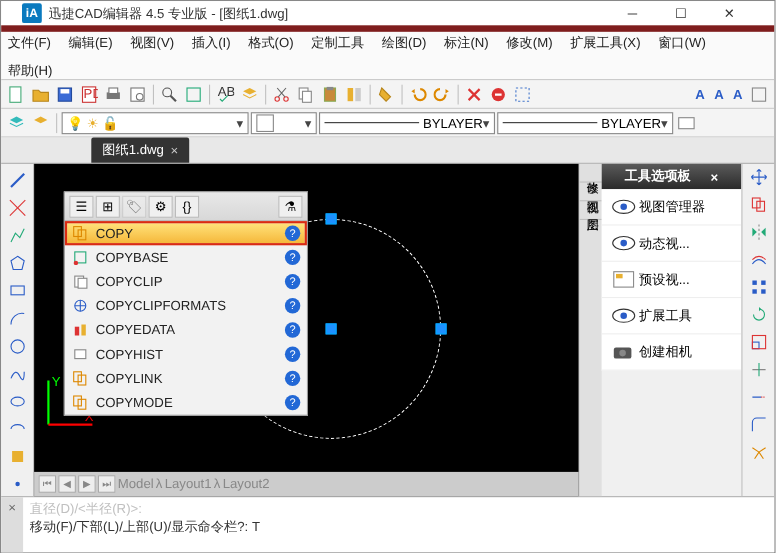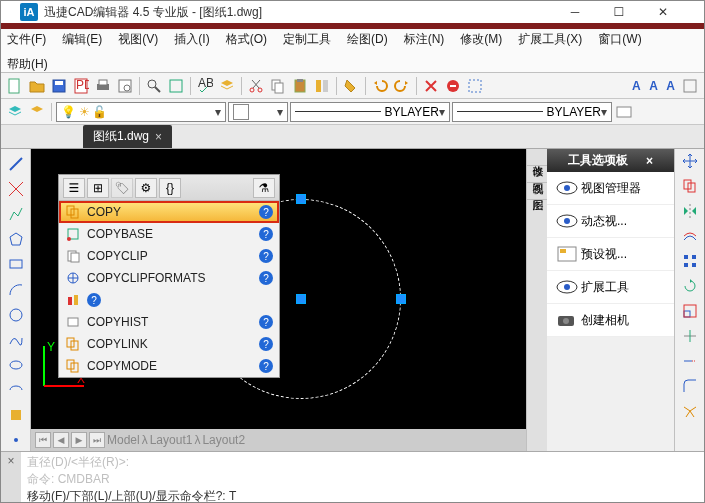--- a/index.html
+++ b/index.html
@@ -527,20 +527,21 @@
     <span class="cmd-label">COPYCLIPFORMATS</span>
     <span class="cmd-help">?</span>
   </div>
   <div class="popup-row">
     <span class="cmd-icon">
         <svg width="14" height="14">
           <rect x="2" y="4" width="4" height="8" fill="#d33"></rect>
           <rect x="8" y="2" width="4" height="10" fill="#e8b030"></rect>
         </svg>
       </span>
+    <span class="cmd-label">COPYEDATA</span>
     <span class="cmd-help">?</span>
   </div>
   <div class="popup-row">
     <span class="cmd-icon">
         <svg width="14" height="14">
           <rect x="2" y="3" width="10" height="8" fill="#fff" stroke="#888"></rect>
         </svg>
       </span>
     <span class="cmd-label">COPYHIST</span>
     <span class="cmd-help">?</span>
@@ -564,16 +565,15 @@
       </span>
     <span class="cmd-label">COPYMODE</span>
     <span class="cmd-help">?</span>
   </div>
 </div>
 
 <div class="cmd-area">
   <div class="cmd-close">×</div>
   <div class="cmd-text">
     <div class="hint">直径(D)/&lt;半径(R)&gt;:</div>
-    <div><span class="hint">命令:   CMDBAR</span></div>
     <div><span>移动(F)/下部(L)/上部(U)/显示命令栏?: T</span></div>
   </div>
 </div>
 
 </body></html>

